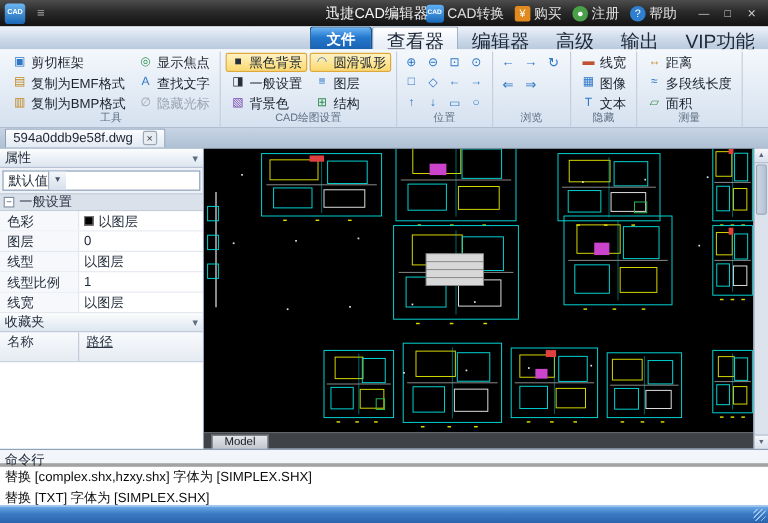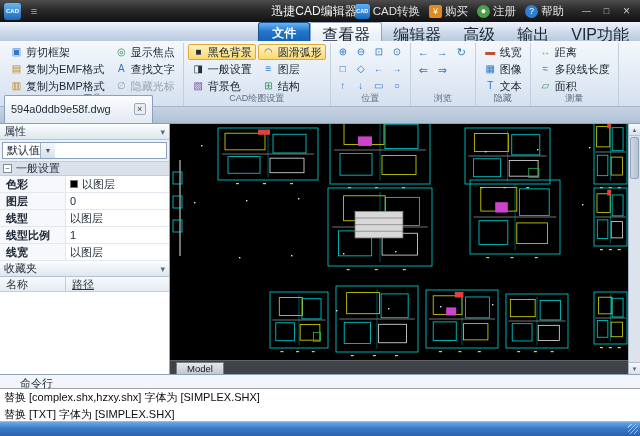--- a/index.html
+++ b/index.html
@@ -40,55 +40,55 @@
   .rbtn.disabled { color:#97a3b1; }
   .ric { width:13px; text-align:center; font-size:10px; line-height:1; }
   .c-blue{color:#2e78c8} .c-dark{color:#26303c} .c-red{color:#c05030} .c-green{color:#2f8f4e} .c-gold{color:#c08820} .c-purple{color:#7a4ab0}
   .icon-grid { display:grid; grid-template-columns:repeat(4,17px); grid-auto-rows:16px; gap:1px; }
   .gicon { width:16px; height:15px; display:flex; align-items:center; justify-content:center; font-size:10px; color:#2e78c8; border-radius:2px; }
   .bicons { display:grid; grid-template-columns:repeat(3,18px); grid-auto-rows:17px; gap:1px; }
   .bicon { width:17px; height:16px; display:flex; align-items:center; justify-content:center; font-size:11px; color:#2e78c8; }
 
   
   .doctabs { left:0; top:107px; width:640px; height:17px; background:linear-gradient(#c6d3e3,#b0c1d5); border-bottom:1px solid #8ba0b9; display:flex; align-items:flex-end; padding-left:4px; }
-  .doctab { background:linear-gradient(#fbfcfe,#e3eaf3); border:1px solid #8ba0b9; border-bottom:none; border-radius:2px 2px 0 0; font-size:11px; color:#1c2634; padding:1px 6px 2px; display:flex; align-items:center; gap:23px; height:28px; }
+  .doctab { background:linear-gradient(#fbfcfe,#e3eaf3); border:1px solid #8ba0b9; border-bottom:none; border-radius:2px 2px 0 0; font-size:11px; color:#1c2634; padding:1px 6px 2px; display:flex; align-items:center; gap:8px; height:16px; }
   .doctab-close { width:12px; height:12px; border:1px solid #9aa8ba; border-radius:2px; background:#e8edf3; color:#444; font-size:9px; line-height:10px; text-align:center; }
 
   
   .left-panel { left:0; top:124px; width:170px; height:250px; background:#eef1f6; border-right:1px solid #93a4bb; }
   .p-header { height:16px; background:linear-gradient(#fcfdfe,#dde6f0); border-bottom:1px solid #b6c2d3; display:flex; align-items:center; justify-content:space-between; font-size:11px; color:#1c2634; padding:0 4px; }
   .pin { color:#5d6d81; font-size:9px; }
   .combo-row { padding:2px; }
   .combo { height:17px; background:#fff; border:1px solid #8ba0b9; display:flex; align-items:center; justify-content:flex-start; font-size:11px; color:#1c2634; padding-left:4px; }
   .combo-btn { width:15px; height:15px; background:linear-gradient(#f4f7fa,#d7e0ec); border-left:1px solid #9fb0c4; color:#44566c; font-size:7px; display:flex; align-items:center; justify-content:center; }
   .section-head { height:15px; background:#dae1ea; border-top:1px solid #c3cdda; border-bottom:1px solid #c3cdda; display:flex; align-items:center; gap:4px; font-size:11px; color:#2a3544; padding:0 3px; }
   .sq { width:9px; height:9px; border:1px solid #7e8ea2; background:#fff; font-size:8px; line-height:7px; text-align:center; color:#44566c; }
   .prow { display:flex; height:17px; background:#fff; border-bottom:1px solid #e3e8ef; font-size:11px; }
-  .plabel { width:66px; background:#f6f8fb; border-right:1px solid #e3e8ef; color:#1c2634; display:flex; align-items:center; padding-left:6px;font-weight:bold; }
+  .plabel { width:66px; background:#f6f8fb; border-right:1px solid #e3e8ef; color:#1c2634; display:flex; align-items:center; padding-left:6px; }
   .pval { flex:1; display:flex; align-items:center; gap:4px; padding-left:4px; color:#1c2634; }
   .swatch { width:8px; height:8px; background:#000; border:1px solid #777; }
-  .fav-cols { display:flex; height:15px; background:linear-gradient(#f8fafc,#e5ebf2); border-bottom:1px solid #c3cdda; font-size:11px; color:#2a3544; }
+  .fav-cols { display:flex; height:25px; background:linear-gradient(#f8fafc,#e5ebf2); border-bottom:1px solid #c3cdda; font-size:11px; color:#2a3544; }
   .fav-c1 { width:66px; border-right:1px solid #c3cdda; padding-left:6px; }
   .fav-c2 { padding-left:6px;text-decoration:underline; }
   .fav-empty { background:#fff; height:84px; }
 
   
   .canvas { left:170px; top:124px; width:458px; height:236px; background:#000; overflow:hidden; }
   .model-bar { left:170px; top:360px; width:524px; height:14px; background:#3f4246; display:flex; align-items:flex-end; padding-left:6px; border-top:1px solid #606468; }
   .model-tab { height:12px; background:linear-gradient(#e4e6e9,#c3c7cd); border:1px solid #767b82; border-bottom:none; color:#14181d; font-size:9.5px; padding:0 10px; line-height:11px; }
 
   
   .v-scroll { left:628px; top:124px; width:12px; height:250px; background:#dde3ec; border-left:1px solid #a9b6c7; }
   .s-arrow { width:11px; height:12px; display:flex; align-items:center; justify-content:center; font-size:6px; color:#57687e; background:linear-gradient(#f6f8fb,#d9e1ec); border-bottom:1px solid #b6c2d3; }
   .s-arrow.bottom { position:absolute; bottom:0; border-top:1px solid #b6c2d3; border-bottom:none; }
   .s-thumb { position:absolute; top:13px; left:1px; width:9px; height:42px; background:linear-gradient(90deg,#cdd7e4,#b4c2d4); border:1px solid #93a4bb; border-radius:2px; }
 
   
   .cmd { left:0; top:374px; width:640px; height:47px; background:#fff; border-top:1px solid #8ba0b9; font-size:11px; }
-  .cmd-title { height:14px; background:#f2f5f9; border-bottom:1px solid #a3a3a3; color:#1c2634; padding:1px 20px; }
+  .cmd-title { height:14px; background:#f2f5f9; border-bottom:3px solid #a3a3a3; color:#1c2634; padding:1px 4px; }
   .cmd-line { padding:1px 4px; color:#0c0c0c; white-space:nowrap; }
 
   
   .statusbar { left:0; top:421px; width:640px; height:15px; background:linear-gradient(#6ea8e6,#3a7ac4 45%,#2a63ad); border-top:1px solid #8fc0f2; }
   .grip { position:absolute; right:2px; bottom:2px; width:10px; height:10px; background:repeating-linear-gradient(135deg,transparent,transparent 2px,#9cc4ee 2px,#9cc4ee 3px); }
 </style>
 </head>
 <body>
 
 <div id="app">

